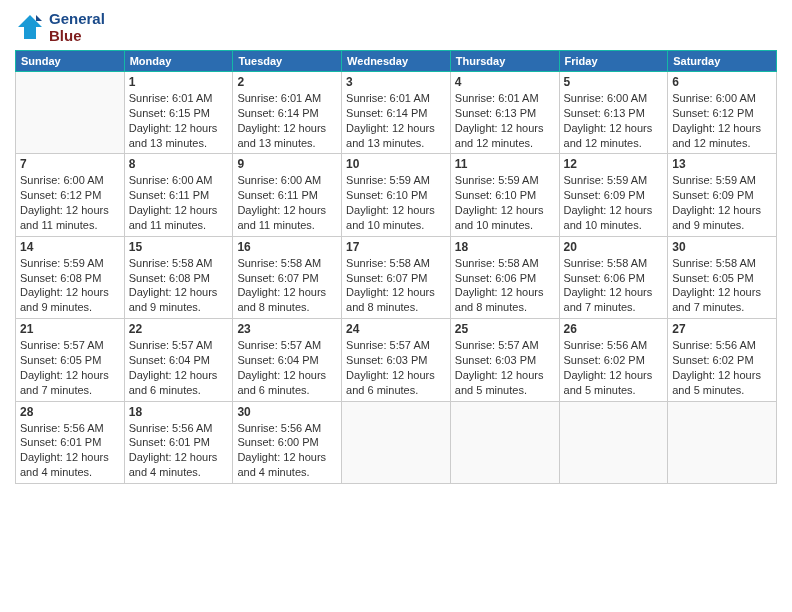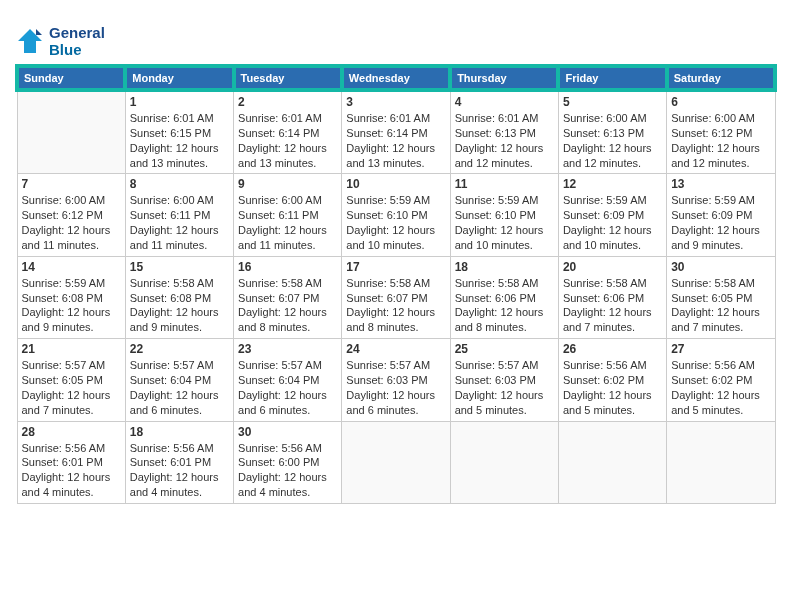--- a/index.html
+++ b/index.html
@@ -6,21 +6,21 @@
     body {
       font-family: Arial, sans-serif;
       background: #fff;
       width: 792px;
       height: 612px;
       overflow: hidden;
     }
     .page {
       width: 792px;
       height: 612px;
-      padding: 24px 15px;
+      padding: 10px 15px;
       background: #fff;
     }
     .header {
       display: flex;
       justify-content: space-between;
       align-items: flex-start;
       margin-bottom: 6px;
     }
     .logo {
       display: flex;
@@ -48,21 +48,21 @@
       border-collapse: collapse;
       font-size: 9.5px;
     }
     .calendar th {
       background: #2b6cb0;
       color: #fff;
       text-align: left;
       padding: 4px 5px;
       font-size: 11px;
       font-weight: bold;
-      border: 4px solid #14b8a6;
+      border: 1px solid #14b8a6;
     }
     .calendar td {
       border: 1px solid #ccc;
       vertical-align: top;
       padding: 3px 4px;
       width: calc(100% / 7);
       height: 82px;
       background: #fff;
     }
     .calendar td.empty {
@@ -86,21 +86,21 @@
 
 <div class="page">
   <div class="header">
     <div class="logo">
       <svg class="logo-icon" viewBox="0 0 40 40">
         <polygon points="20,4 36,20 28,20 28,36 12,36 12,20 4,20" fill="#1a9ad6"></polygon>
         <polygon points="28,4 36,12 28,12" fill="#1a4a8a"></polygon>
       </svg>
       <div>
         <div style="font-size:15px;font-weight:bold;color:#1a4a8a;">General</div>
-        <div style="font-size:15px;font-weight:bold;color:#0369a1;">Blue</div>
+        <div style="font-size:15px;font-weight:bold;color:#7f1d1d;">Blue</div>
       </div>
     </div>
     <div class="title-area">
     </div>
   </div>
 
   <table class="calendar">
     <thead>
       <tr>
         <th>Sunday</th>

